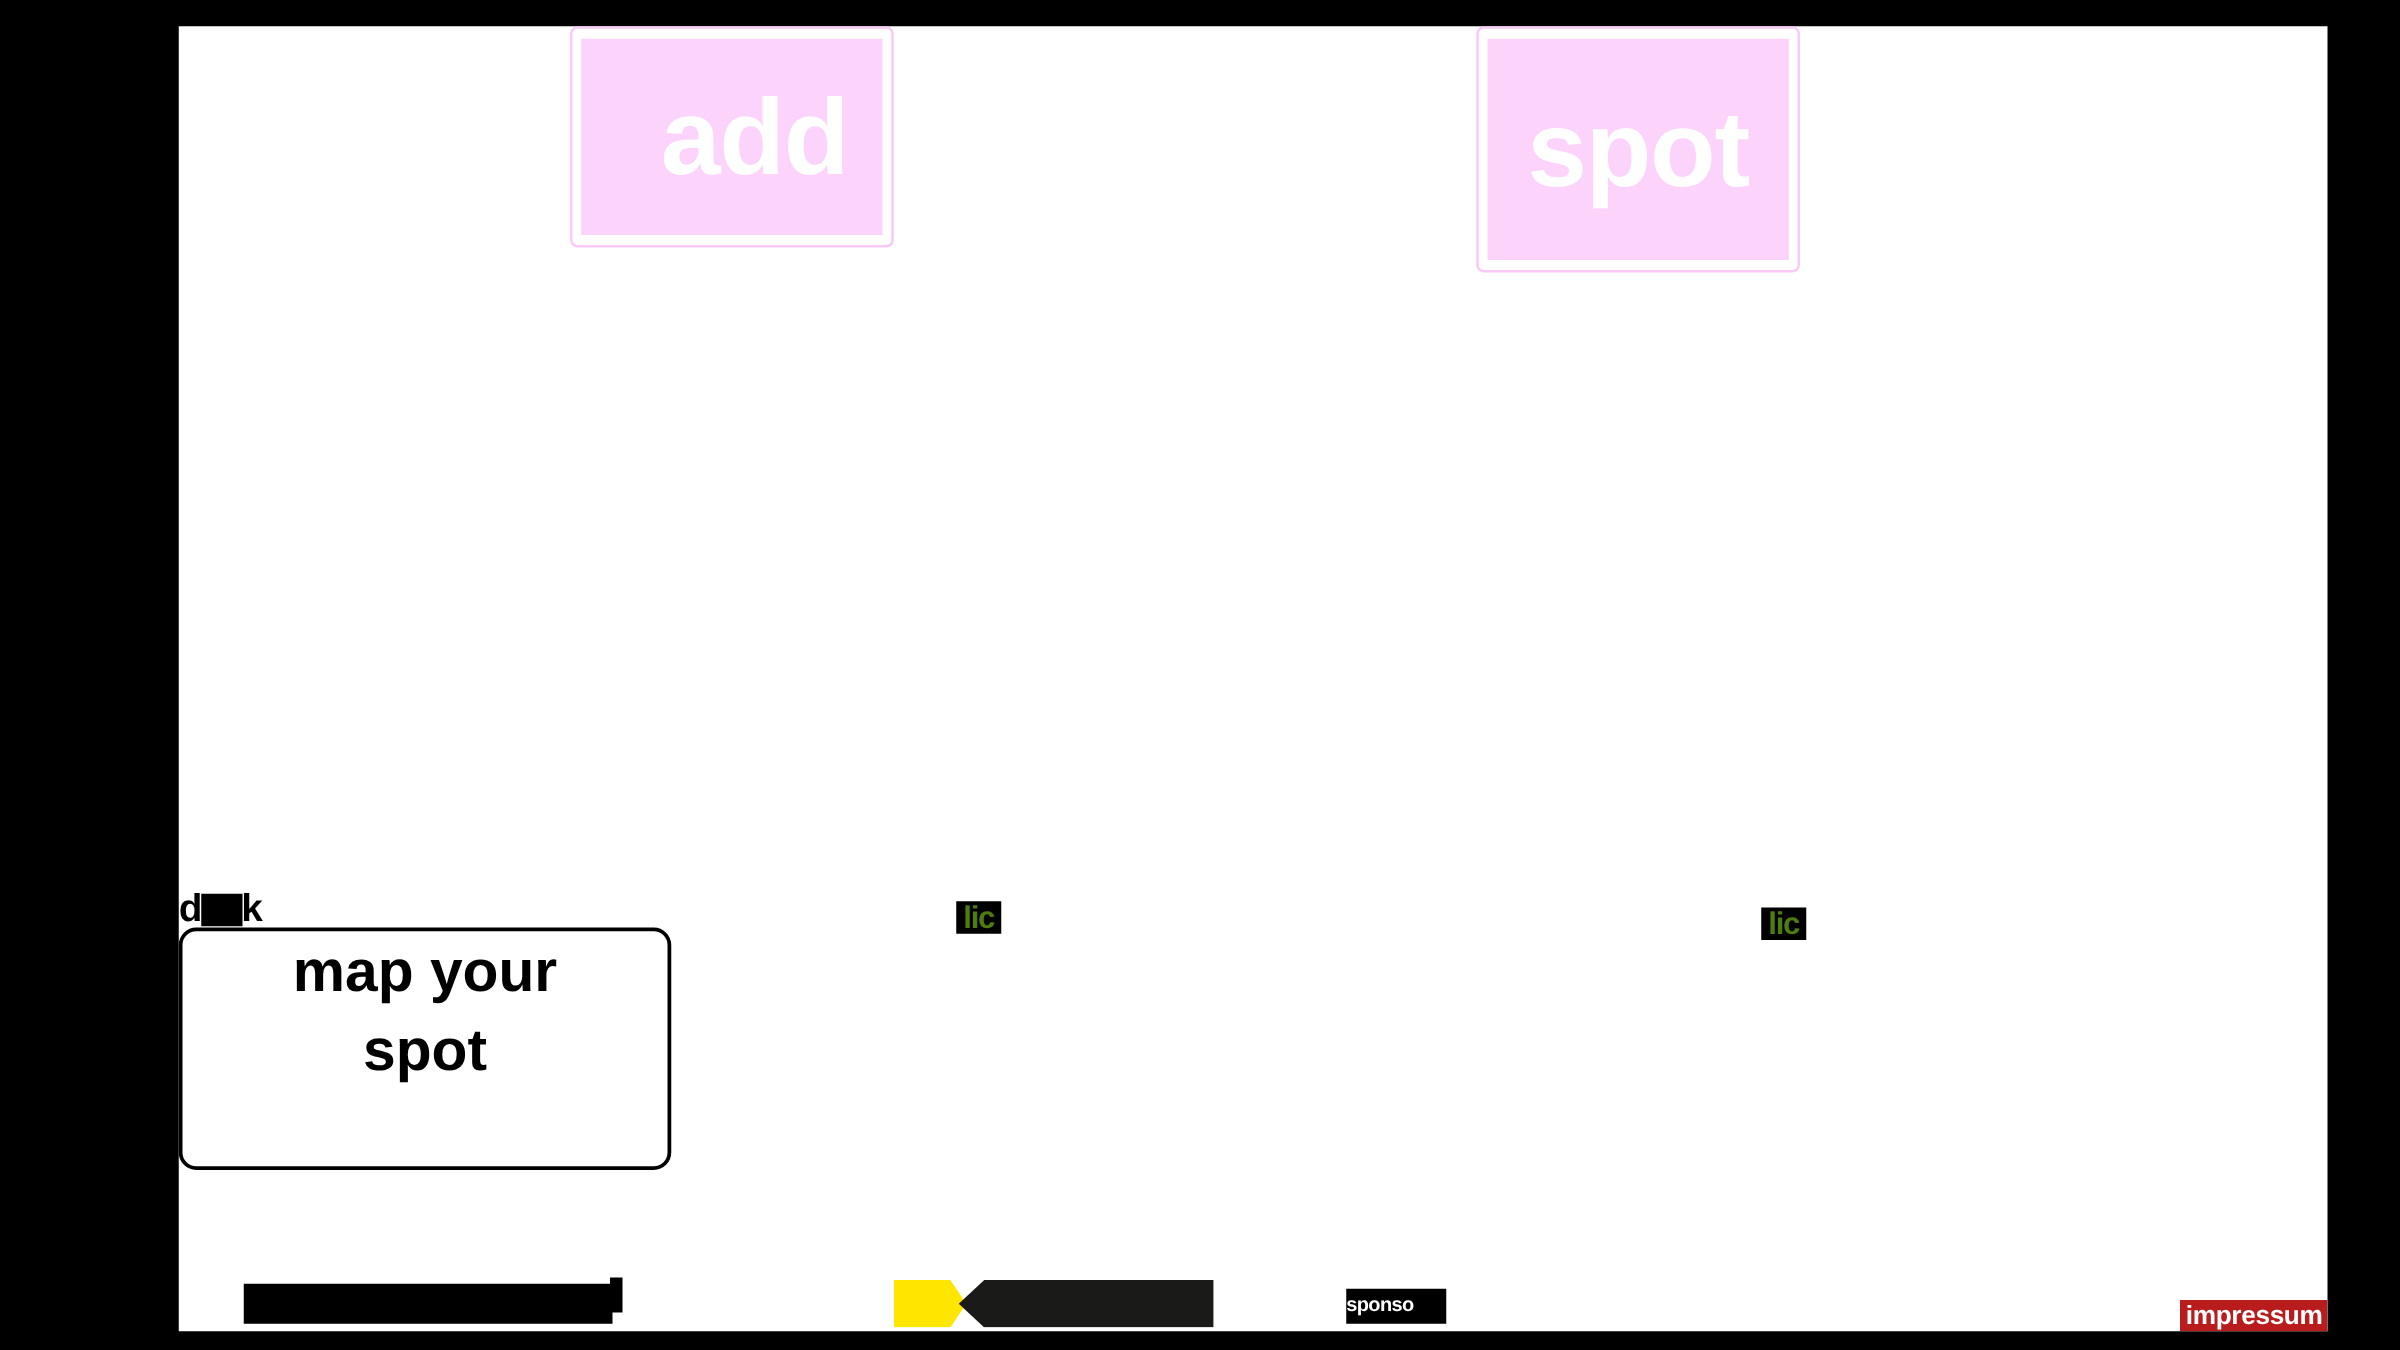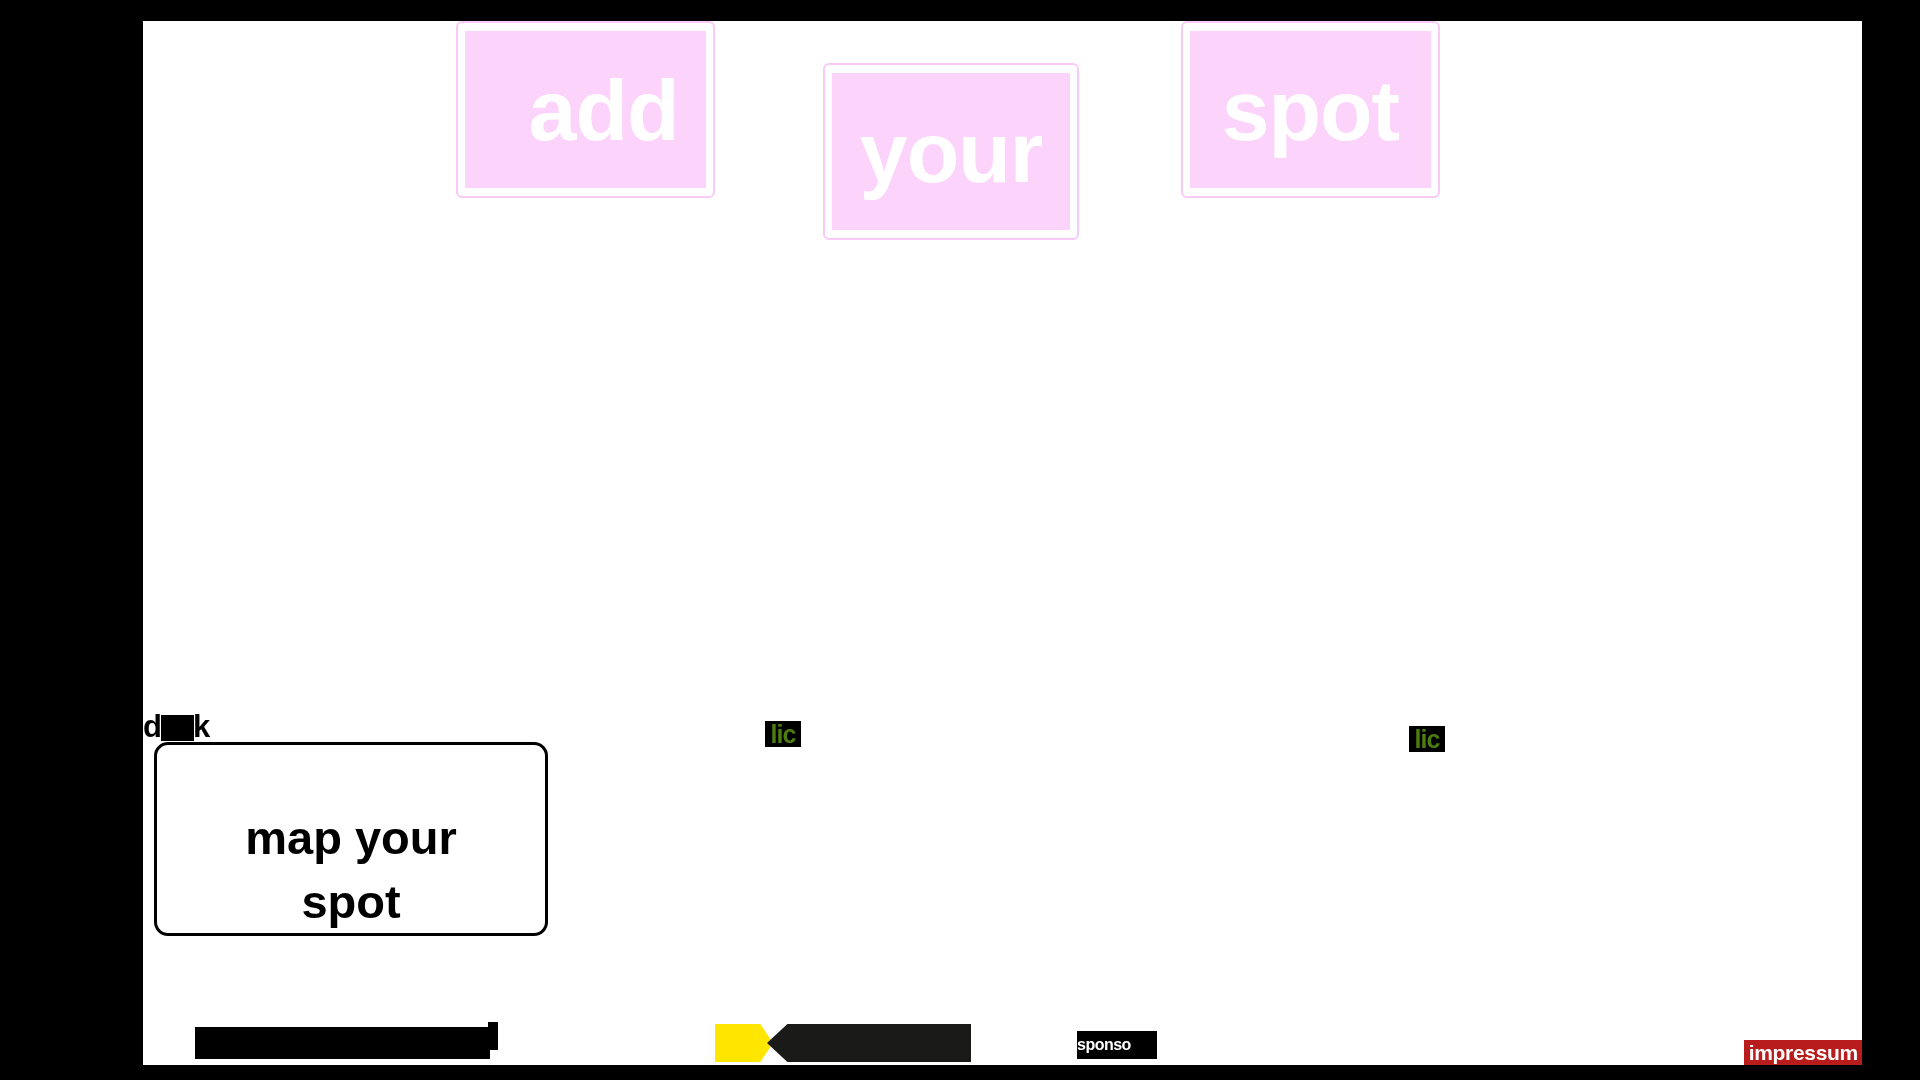--- a/index.html
+++ b/index.html
@@ -82,21 +82,21 @@
     top: 42px;
     width: 256px;
     height: 177px;
   }
   #tile-your .tile-text { font-size: 86px; }
 
   #tile-spot {
     left: 1038px;
     top: 0px;
     width: 259px;
-    height: 177px;
+    height: 197px;
   }
   #tile-spot .tile-text { font-size: 86px; }
 
   
   .chip-dark {
     position: absolute;
     left: 0px;
     top: 688px;
     font-size: 31px;
     font-weight: bold;
@@ -125,30 +125,30 @@
     white-space: nowrap;
     text-align: center;
     letter-spacing: -1px;
   }
   #chip-click-1 { left: 622px; top: 700px; width: 36px; }
   #chip-click-2 { left: 1266px; top: 705px; width: 36px; }
 
   
   #card-map-spot {
     position: absolute;
-    left: 11px;
+    left: 0px;
     top: 721px;
     width: 394px;
     height: 194px;
     background: #ffffff;
     border: 3px solid #000000;
     border-radius: 14px;
     box-sizing: border-box;
     display: flex;
-    align-items: flex-end;
+    align-items: flex-start;
     justify-content: center;
   }
   #card-map-spot .card-label {
     font-size: 47px;
     font-weight: bold;
     color: #000000;
     text-align: center;
     line-height: 1.35;
     max-width: 310px;
   }
@@ -236,25 +236,20 @@
 
 <div id="viewport">
   <div id="page">
 
     <div class="word-tile" id="tile-add">
       <div class="tile-outline"></div>
       <div class="tile-fill"></div>
       <div class="tile-text">add</div>
     </div>
 
-    <div class="word-tile" id="tile-your">
-      <div class="tile-outline"></div>
-      <div class="tile-fill"></div>
-      <div class="tile-text">your</div>
-    </div>
 
     <div class="word-tile" id="tile-spot">
       <div class="tile-outline"></div>
       <div class="tile-fill"></div>
       <div class="tile-text">spot</div>
     </div>
 
     <div class="chip-dark">
       <span>d</span><span class="redact"></span><span>k</span>
     </div>

